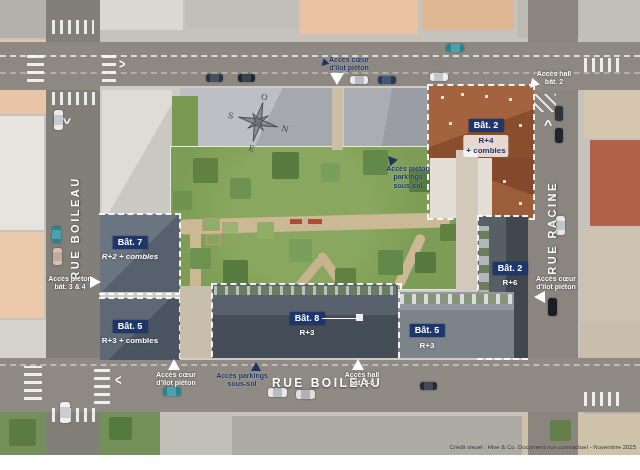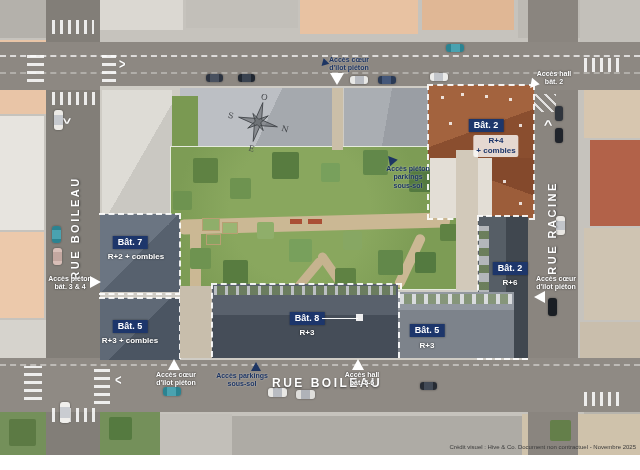--- a/index.html
+++ b/index.html
@@ -221,27 +221,27 @@
   <div class="abs tri tri-up" style="left:352px;top:359px;"></div>
 
   <div class="abs access navy" style="left:408px;top:165px;">
     <span>Accès piéton</span><br>
     <span>parkings</span><br>
     <span>sous-sol</span>
   </div>
   <div class="abs tri tri-up navy" style="left:386px;top:155px;transform:rotate(-40deg);"></div>
 
   <div class="abs lbl-box" style="left:486px;top:119px;">Bât. 2</div>
-  <div class="abs floors-badge" style="left:496px;top:135px;">
+  <div class="abs floors-badge" style="left:486px;top:135px;">
     <span>R+4</span><br>
     <span>+ combles</span>
   </div>
 
   <div class="abs lbl-box" style="left:130px;top:236px;">Bât. 7</div>
-  <div class="abs floors" style="left:136px;top:252px;">R+2 + combles</div>
+  <div class="abs floors" style="left:130px;top:252px;font-style:italic;">R+2 + combles</div>
 
   <div class="abs lbl-box" style="left:130px;top:320px;">Bât. 5</div>
   <div class="abs floors" style="left:130px;top:336px;">R+3 + combles</div>
 
   <div class="abs lbl-box" style="left:307px;top:312px;">Bât. 8</div>
   <div class="abs thinline" style="left:322px;top:318px;width:36px;"></div>
   <div class="abs" style="left:356px;top:314px;width:7px;height:7px;background:rgba(255,255,255,.9);"></div>
   <div class="abs floors" style="left:307px;top:328px;">R+3</div>
 
   <div class="abs lbl-box" style="left:427px;top:324px;">Bât. 5</div>

